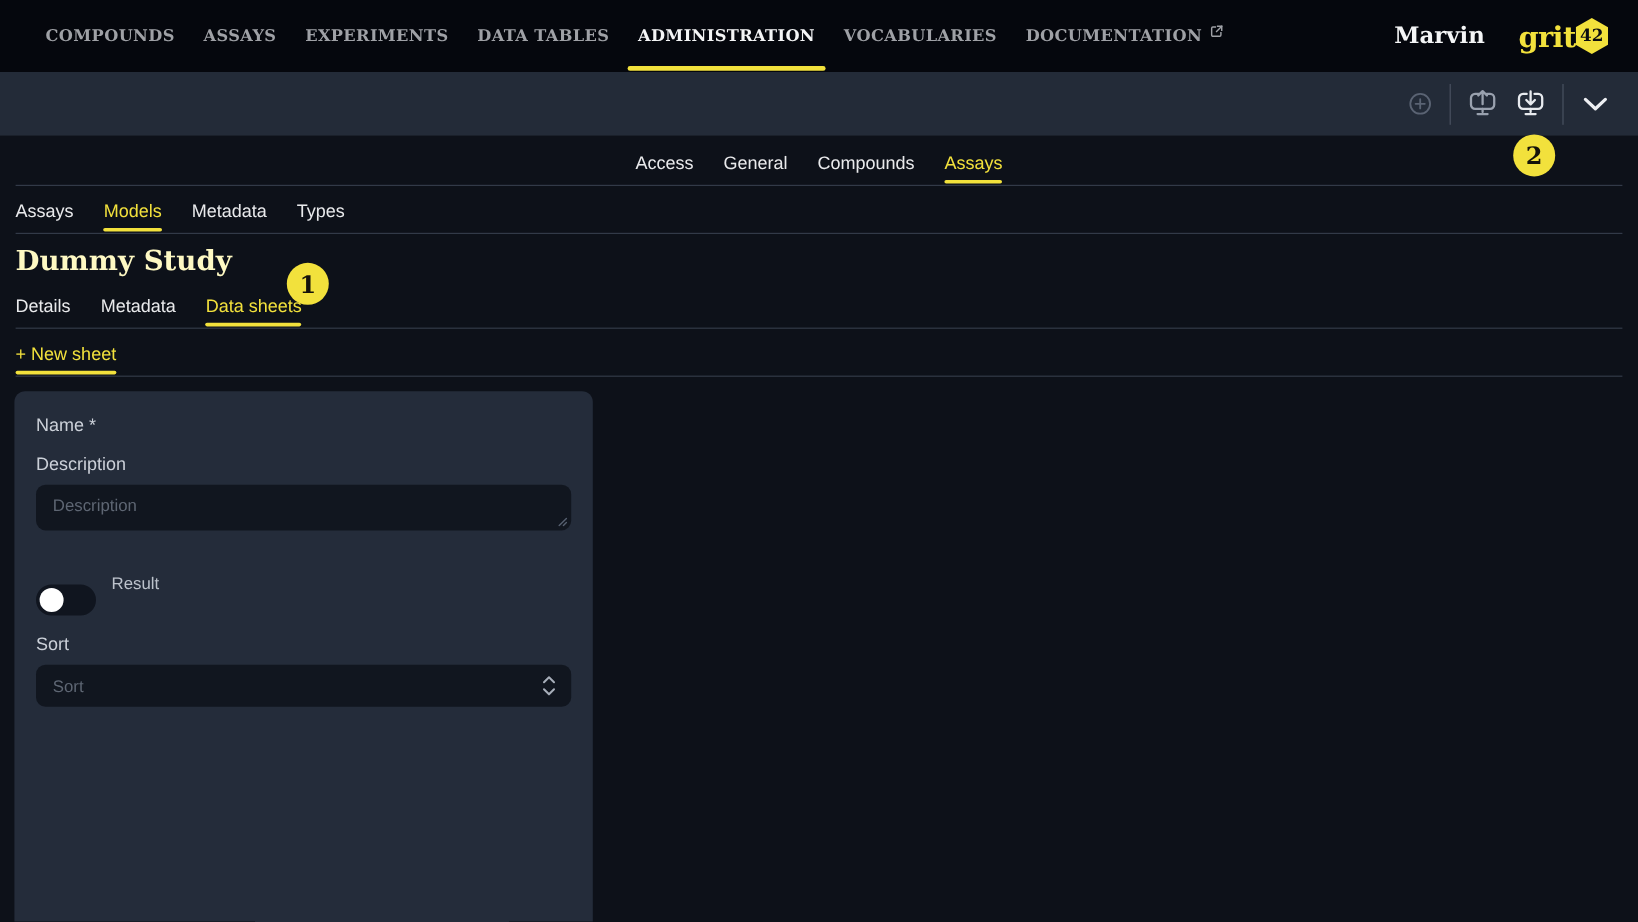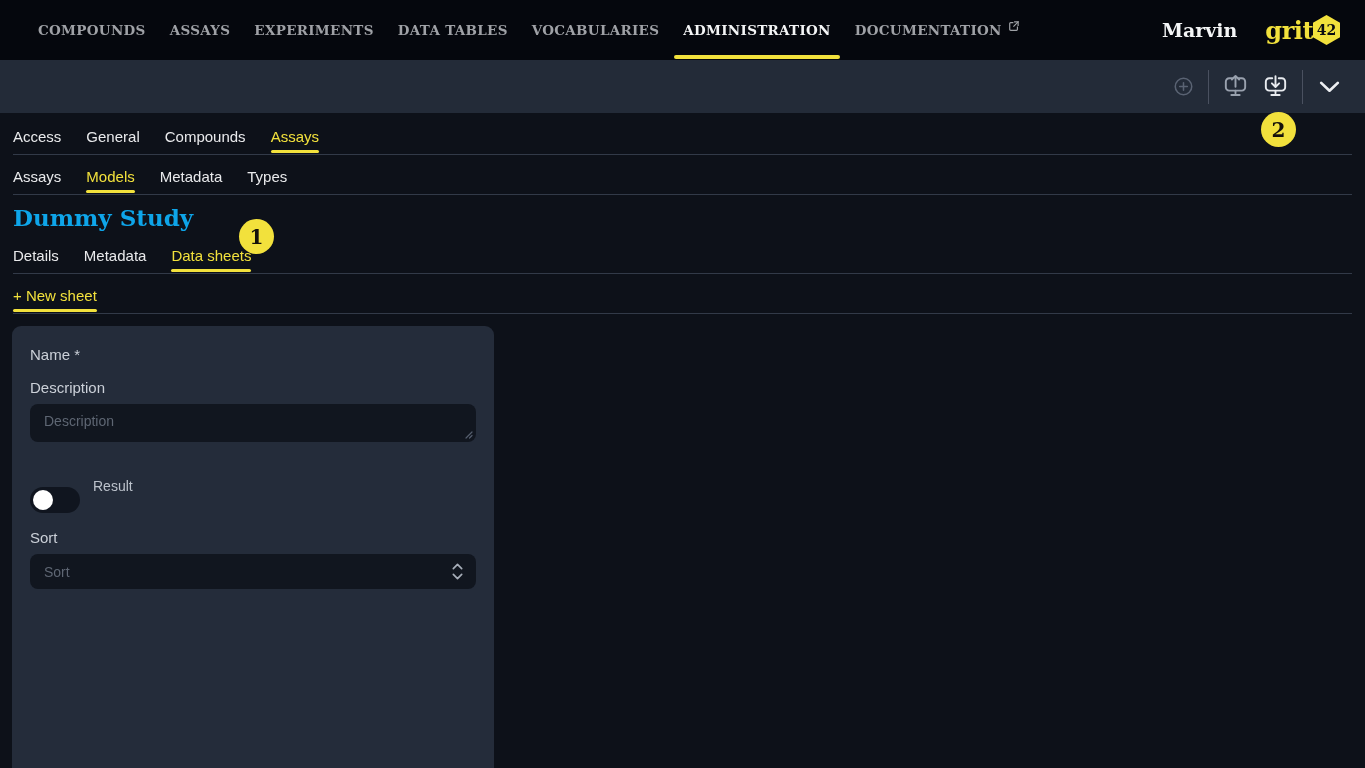--- a/index.html
+++ b/index.html
@@ -38,28 +38,28 @@
 
   
   .toolbar{height:53px;background:var(--toolbar-bg);display:flex;align-items:center;
     justify-content:flex-end;gap:13px;padding-right:22px;}
   .tbtn{background:none;border:none;display:flex;align-items:center;justify-content:center;cursor:pointer;padding:0;}
   .tdiv{width:1px;height:34px;background:#4A5160;}
 
   
   .tabrow{display:flex;gap:25px;margin:0 13px;border-bottom:1px solid var(--row-border);
     padding-top:13px;align-items:flex-end;}
-  .tabrow.first{padding-top:15px;}
+  .tabrow.first{padding-top:15px;justify-content:center;}
   .tab{position:relative;color:#E9EAEC;font-size:15px;padding-bottom:9px;cursor:pointer;text-decoration:none;}
   .tab.active{color:var(--accent);}
   .tab.active::after{content:'';position:absolute;left:0;right:0;bottom:1px;height:3px;
     background:var(--accent);border-radius:2px;}
 
   .page-title{margin:9px 13px 3px;font-family:"DejaVu Serif","Liberation Serif",serif;
-    font-weight:700;font-size:23px;color:#0ea5e9;}
+    font-weight:700;font-size:23px;color:#fef9c3;}
 
   
   .card{width:482px;height:462px;margin:12px 0 0 12px;background:var(--card-bg);
     border-radius:9px;padding:20px 18px;}
   .card h2{font-family:"DejaVu Serif","Liberation Serif",serif;font-weight:700;font-size:21px;
     color:#F2F3F4;margin:2px 0 17px;}
   .field-label{display:block;font-size:15px;color:#CBD0D8;margin:16px 0 8px;}
   .field-label.first{margin-top:0;}
   .text-input,.textarea,.select{width:100%;background:var(--input-bg);border:none;border-radius:8px;
     color:#E6E8EB;font-size:14px;font-family:"Liberation Sans",sans-serif;}
@@ -88,22 +88,22 @@
 <body>
 
 <div class="page">
 
   <header class="topbar">
     <nav class="topnav">
       <a class="topnav-item">COMPOUNDS</a>
       <a class="topnav-item">ASSAYS</a>
       <a class="topnav-item">EXPERIMENTS</a>
       <a class="topnav-item">DATA TABLES</a>
+      <a class="topnav-item active">ADMINISTRATION</a>
       <a class="topnav-item">VOCABULARIES</a>
-      <a class="topnav-item active">ADMINISTRATION</a>
       <a class="topnav-item">
         <span>DOCUMENTATION</span>
         <svg class="ext-icon" width="12" height="12" viewBox="0 0 14 14" fill="none" stroke="#9FA1A6" stroke-width="1.4" stroke-linecap="square">
           <path d="M5.6 3H3.2a1.2 1.2 0 0 0-1.2 1.2v6.6A1.2 1.2 0 0 0 3.2 12h6.6A1.2 1.2 0 0 0 11 10.8V8.4"></path>
           <path d="M7.8 2.2h4v4"></path>
           <path d="M11.8 2.2 6.8 7.2"></path>
         </svg>
       </a>
     </nav>
     <div class="topbar-right">

